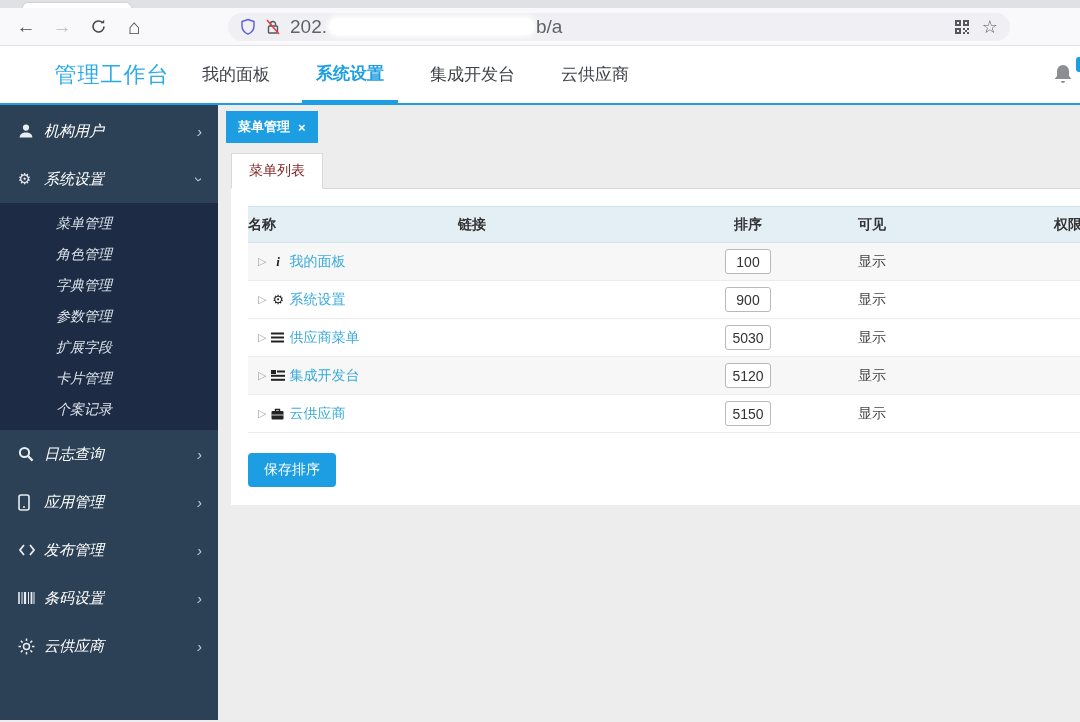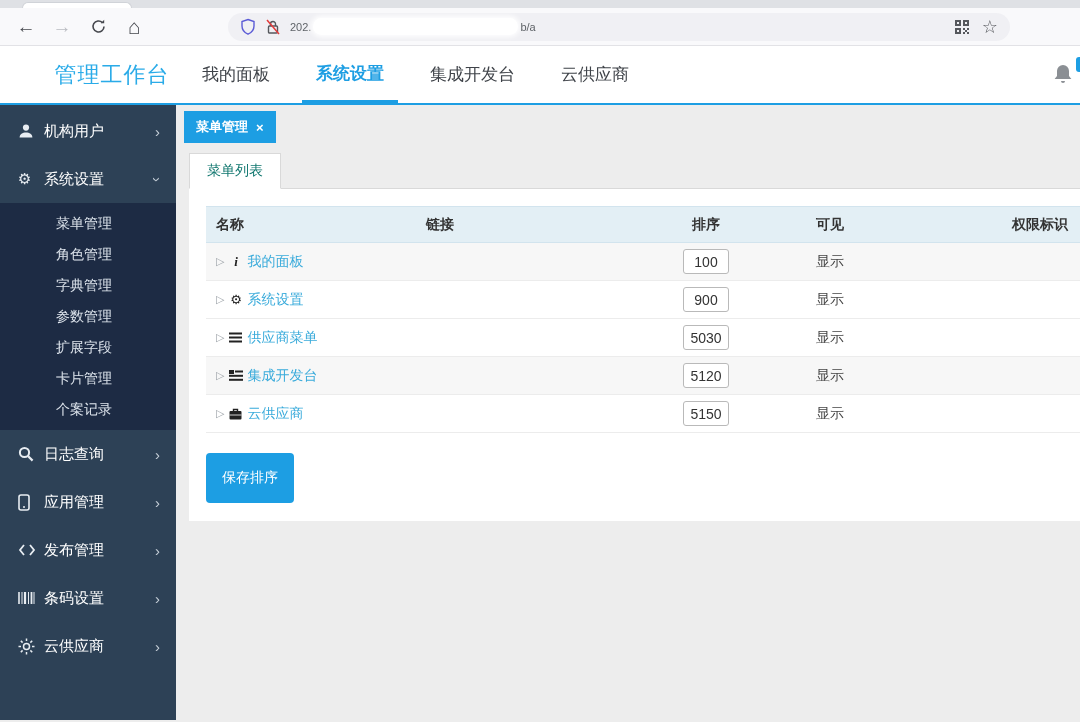--- a/index.html
+++ b/index.html
@@ -12,90 +12,90 @@
     background:#fff; border-radius:8px 8px 0 0; border:1px solid #d0d3d8; border-bottom:none; }
   .toolbar { height:38px; background:#f9f9fb; border-bottom:1px solid #e2e2e6;
     display:flex; align-items:center; padding:0 12px; }
   .nav-btn { width:28px; height:28px; display:flex; align-items:center; justify-content:center;
     font-size:19px; color:#45474d; margin-right:8px; border-radius:4px; cursor:pointer; }
   .nav-btn.disabled { color:#b9bbc1; }
   .reload-svg, .home-glyph { color:#45474d; }
   .home-glyph { font-size:21px; }
   .url-bar { margin-left:72px; flex:1; max-width:782px; height:28px; background:#f0f0f4;
     border-radius:14px; display:flex; align-items:center; padding:0 12px; }
-  .url-text { color:#5f6368; font-size:11px; display:flex; align-items:center; }
+  .url-text { color:#5f6368; font-size:19px; display:flex; align-items:center; }
   .redacted-blob { display:inline-block; width:205px; height:17px; background:#fff;
     border-radius:9px; margin:0 2px; box-shadow:0 0 5px 2px rgba(255,255,255,.95); }
   .url-right { margin-left:auto; display:flex; align-items:center; gap:12px; }
   .star-glyph { font-size:18px; color:#55575c; }
 
   
   .navbar { height:59px; background:#fff; border-bottom:2px solid #1d9ee3;
     display:flex; align-items:flex-end; position:relative; }
   .navbar-inner { display:flex; align-items:center; width:100%; height:57px;text-align:center; }
   .logo { color:#2aabe8; font-size:22px; letter-spacing:1px; margin-left:36px; width:152px; }
   .top-tabs { display:flex; height:57px; }
   .top-tab { padding:0 14px; margin-right:18px; font-size:17px; color:#3f4349;
     display:flex; align-items:center; height:57px; cursor:pointer; }
   .top-tab.active { color:#1d9ee3; border-bottom:3px solid #1d9ee3; font-weight:bold; }
   .bell-wrap { margin-left:auto; margin-right:2px; position:relative; width:26px; height:26px; }
   .badge { position:absolute; top:-5px; right:-16px; background:#1d9ee3; color:#fff;
     font-size:11px; font-weight:bold; padding:1px 6px 2px; border-radius:3px; }
 
   
   .main { display:flex; height:615px; }
-  .sidebar { width:176px; background:#2d4156; color:#fff; flex:none; padding-top:2px; }
+  .sidebar { width:218px; background:#2d4156; color:#fff; flex:none; padding-top:2px;font-style:italic; }
   .side-item { height:48px; display:flex; align-items:center; padding:0 16px 0 18px;
     font-size:15px; cursor:pointer; }
   .side-item .s-icon { width:26px; color:#e8edf2; display:flex; align-items:center; font-size:15px; }
   .side-item .s-label { flex:1; }
   .chev { color:#c6cfd8; font-size:15px; }
   .chev.down { transform:rotate(90deg); display:inline-block; }
   .submenu { background:#1d2b44; padding:5px 0; }
   .submenu-item { height:31px; line-height:31px; padding-left:56px; font-size:14px;
     color:#dde4ec; cursor:pointer; }
 
   .content { flex:1; background:#ededed; padding-top:6px; overflow:hidden; }
   .blue-tab { display:inline-flex; align-items:center; gap:8px; margin-left:8px;
     background:#1d9ee3; color:#fff; height:32px; padding:0 12px; font-size:13px;
     font-weight:bold; cursor:pointer; }
   .blue-tab .close-x { font-size:13px; cursor:pointer; }
 
   .panel-wrap { margin:10px 0 0 13px; }
   .tabs-row { border-bottom:1px solid #d9d9d9; }
   .panel-tab { display:inline-block; background:#fff; border:1px solid #d9d9d9;
     border-bottom:1px solid #fff; margin-bottom:-1px; padding:8px 17px; font-size:14px;
-    color:#0f766e; cursor:pointer; }
+    color:#7f1d1d; cursor:pointer; }
   .panel-body { background:#fff; padding:17px 0 18px 17px; }
 
   table.menu-table { border-collapse:collapse; table-layout:fixed; width:1010px; font-size:14px; }
   .menu-table col.c-name{width:210px}.menu-table col.c-link{width:230px}
   .menu-table col.c-sort{width:120px}.menu-table col.c-vis{width:220px}
   .menu-table col.c-perm{width:230px}
   .menu-table thead th { background:#e3eff5; border-top:1px solid #d2e4ee;
     border-bottom:1px solid #d2e4ee; height:36px; text-align:left; color:#333;
-    font-weight:bold; padding-left:10px; }
+    font-weight:bold; }
   .menu-table thead th.th-sort { text-align:center; padding-left:0; }
   .menu-table thead th.th-vis { padding-left:50px; }
   .menu-table thead th.th-perm { padding-left:26px; }
   .menu-table tbody td { height:38px; border-bottom:1px solid #ececec; padding-left:10px; }
   .menu-table tbody tr.stripe { background:#f7f7f7; }
   .name-cell { display:flex; align-items:center; gap:4px; }
   .expander { color:#9aa0a6; font-size:11px; }
   .row-icon { color:#222; width:15px; display:inline-flex; justify-content:center;
     font-size:13px; font-weight:bold; }
   .row-icon.info-i { font-family:"Liberation Serif","DejaVu Serif",serif; font-style:italic; }
   .menu-link { color:#3aabdb; cursor:pointer; text-decoration:none; }
   .td-sort { text-align:center; padding-left:0 !important; }
   .sort-input { width:46px; height:25px; border:1px solid #b9b9b9; border-radius:3px;
     text-align:center; font-size:14px; color:#333; background:#fff;
     font-family:"Liberation Sans","DejaVu Sans",sans-serif; }
   .td-vis { padding-left:50px !important; color:#444; }
   .save-btn { margin-top:20px; background:#1d9ee3; color:#fff; border:none; border-radius:4px;
-    padding:16px 16px; font-size:14px; cursor:pointer;
+    padding:8px 16px; font-size:14px; cursor:pointer;
     font-family:"Liberation Sans","DejaVu Sans",sans-serif; }
   svg { display:block; }
 </style>
 </head>
 <body>
 
 <div class="tabstrip">
   <div class="tab-partial"></div>
 </div>
 

